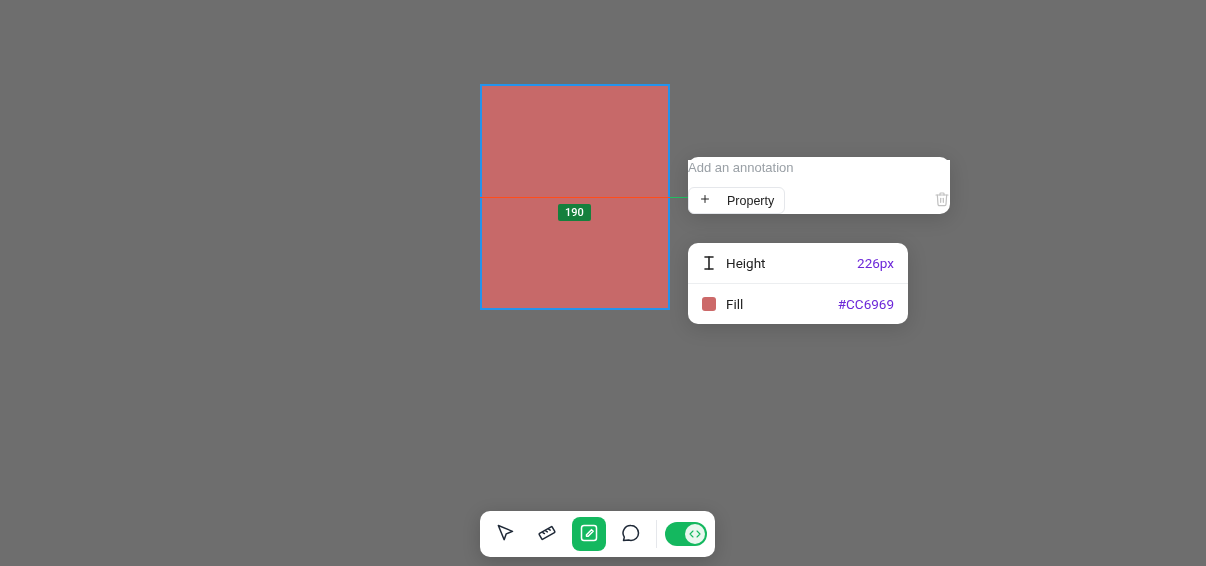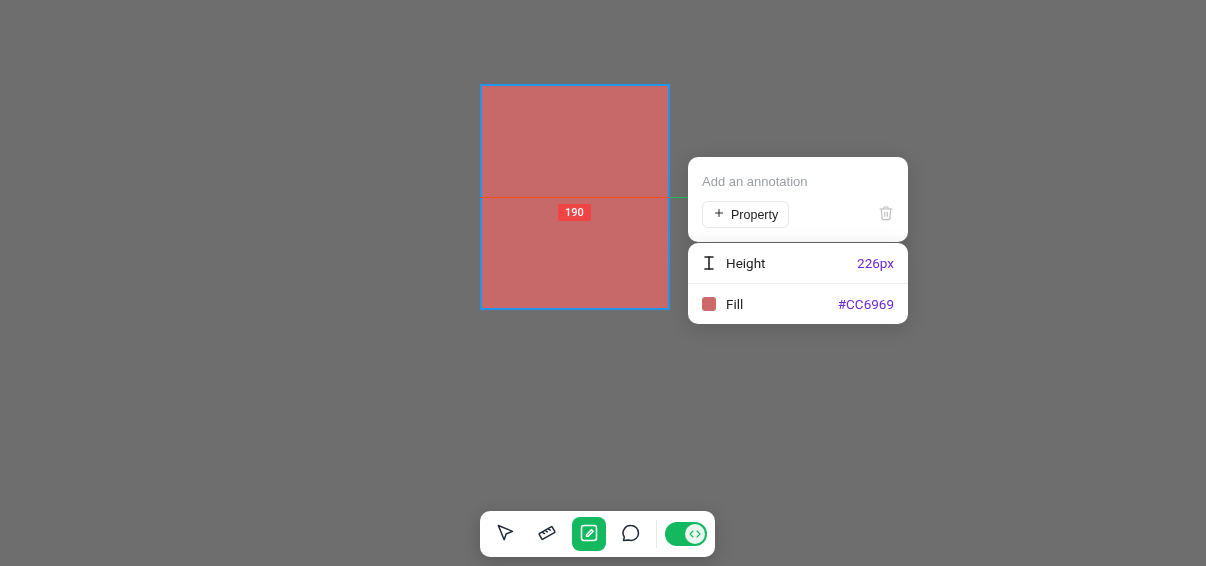--- a/index.html
+++ b/index.html
@@ -38,60 +38,59 @@
       left: 670px;
       top: 197px;
       width: 18px;
       height: 1px;
       background: #21c064;
     }
     .dim-badge {
       position: absolute;
       left: 558px;
       top: 204px;
-      background: #ef4444;
+      background: #15803d;
       color: #fff;
       font-size: 11px;
       font-weight: 500;
       padding: 3px 7px;
       border-radius: 2px;
       line-height: 1;
     }
     .panel {
       position: absolute;
       background: #fff;
       border-radius: 10px;
       box-shadow: 0 4px 20px rgba(0,0,0,0.15);
     }
     .annotation-panel {
       left: 688px;
       top: 157px;
-      width: 220px;
-      padding: 14px;
+      width: 262px;
     }
     .annotation-input {
       width: 100%;
       border: none;
       outline: none;
       font-size: 13px;
       color: #222;
       margin-bottom: 12px;
     }
     .annotation-input::placeholder {
       color: #9aa0a6;
     }
     .annotation-row2 {
       display: flex;
       align-items: center;
       justify-content: space-between;
     }
     .property-btn {
       display: inline-flex;
       align-items: center;
-      gap: 6px;
+      gap: 16px;
       border: 1px solid #e5e7eb;
       background: #fff;
       border-radius: 6px;
       padding: 5px 10px;
       font-size: 12.5px;
       color: #222;
       cursor: pointer;
     }
     .property-btn svg {
       width: 12px;

